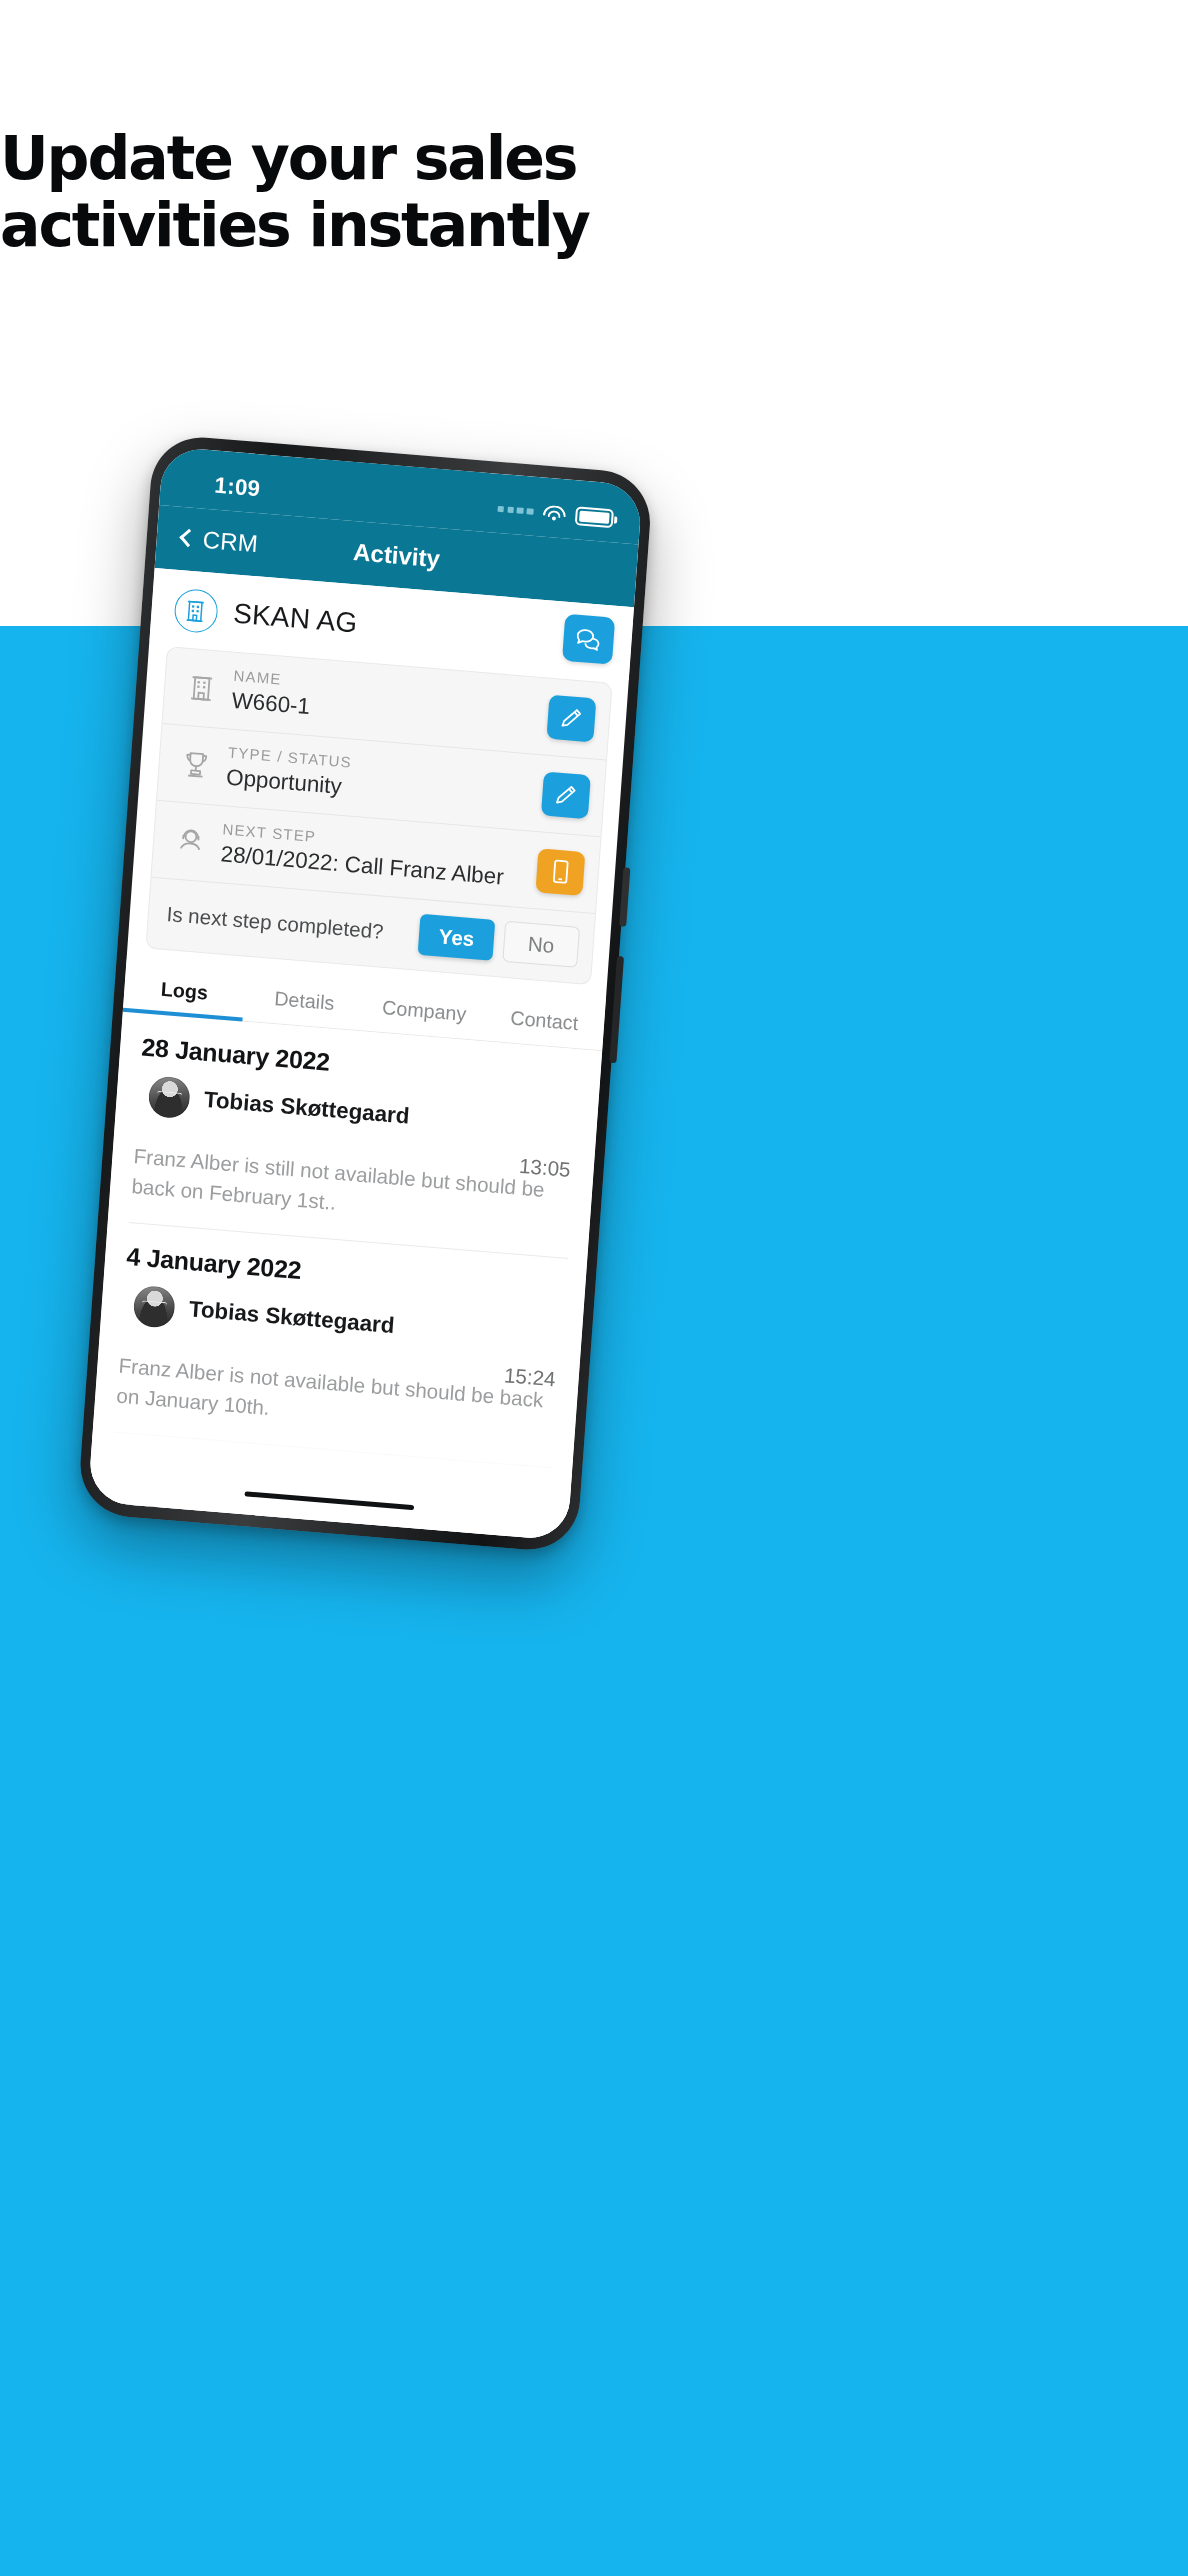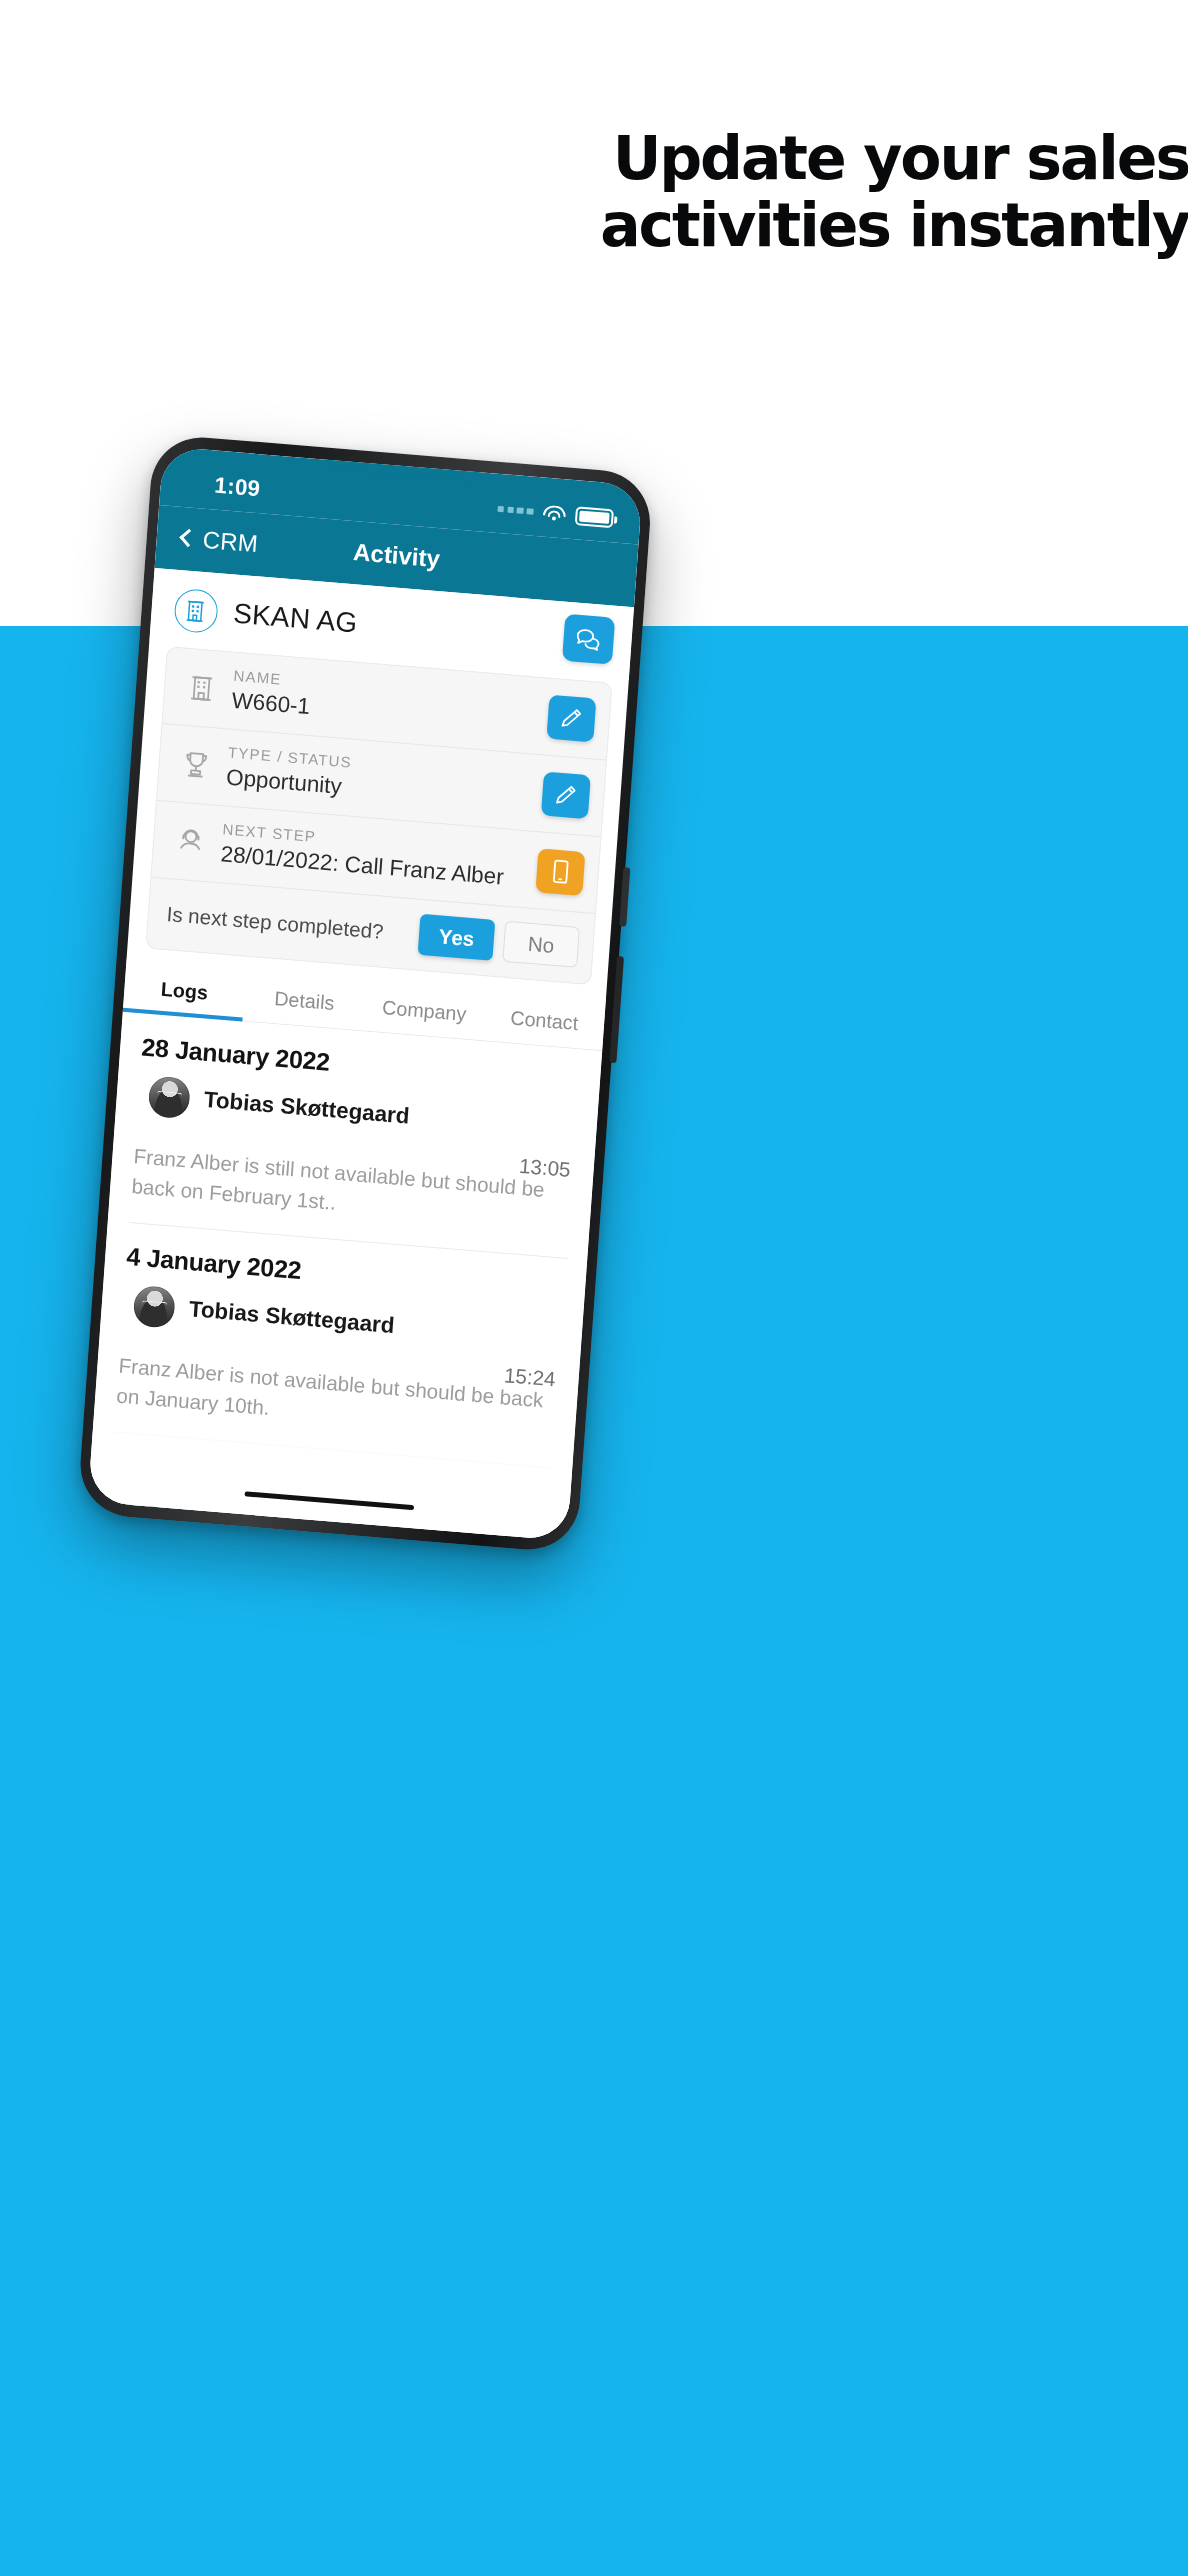--- a/index.html
+++ b/index.html
@@ -11,21 +11,21 @@
     overflow:hidden;
   }
 
   
   #bg-white { position:absolute; left:0; top:0; width:1189px; height:626px; background:#ffffff; }
   #bg-cyan  { position:absolute; left:0; top:626px; width:1189px; height:1950px; background:#16b4ee; }
 
   
   #headline {
     position:absolute; left:0; top:125px; width:1189px;
-    text-align:right; z-index:6;
+    text-align:left; z-index:6;
   }
   #headline .line {
     display:block;
     font-family:"DejaVu Sans", sans-serif;
     font-weight:bold;
     font-size:60px;
     line-height:1.12;
     letter-spacing:-2.1px;
     color:#07090b;
   }

